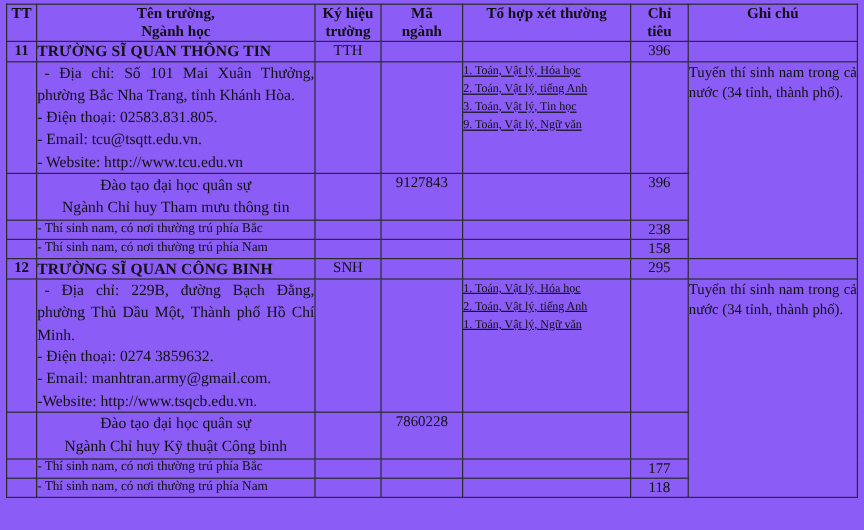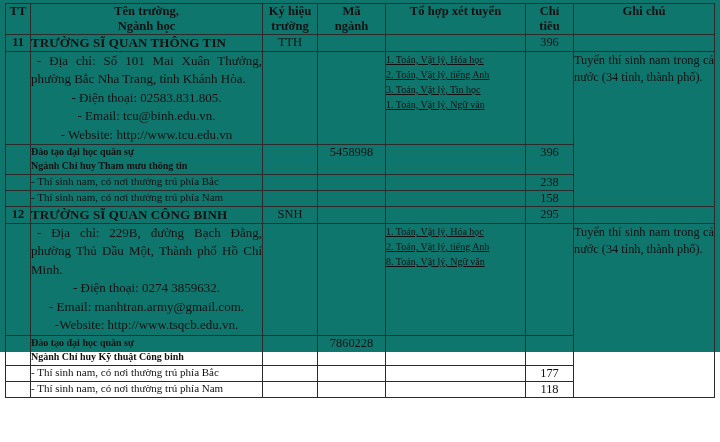--- a/index.html
+++ b/index.html
@@ -10,22 +10,22 @@
   body {
     width: 720px;
     height: 442px;
     font-family: "Liberation Serif", "DejaVu Serif", serif;
     color: #111111;
     overflow: hidden;
   }
   .page {
     position: relative;
     width: 720px;
-    height: 352px;
-    background: #0f766e;
+    height: 442px;
+    background: #8b5cf6;
   }
   table.admissions {
     position: absolute;
     left: 5px;
     top: 3px;
     width: 709px;
     border-collapse: collapse;
     table-layout: fixed;
     font-size: 12.3px;
   }
@@ -59,21 +59,21 @@
     font-size: 13px;
     padding: 3px 4px 3px 6px;
     letter-spacing: 0.1px;
     vertical-align: middle;
   }
   .addr {
     padding: 4px 6px 4px 8px;
     line-height: 1.42;
     font-size: 13px;
   }
-  .addr p { margin: 0; text-align: center; }
+  .addr p { margin: 0; }
   .addr p.just {
     text-align: justify;
     text-align-last: left;
     text-indent: 6px;
   }
   .combo {
     padding: 4px 4px 4px 8px;
     line-height: 1.5;
     font-size: 10px;
     text-decoration: underline;
@@ -82,25 +82,26 @@
   .note {
     padding: 4px 7px 4px 8px;
     line-height: 1.42;
     font-size: 12.3px;
     text-align: justify;
     text-align-last: left;
     margin-left: 18px;
   }
   .note p { margin: 0; }
   .program {
-    font-weight: bold;
+    font-weight: normal;
     padding: 4px 4px 4px 6px;
     line-height: 1.45;
-    font-size: 10px;
-    vertical-align: middle;
+    font-size: 13px;
+    vertical-align: middle;
+    text-align: center;
   }
   .program p { margin: 0; }
   .sub {
     padding: 3px 4px 3px 8px;
     font-size: 11px;
     line-height: 1.25;
     vertical-align: middle;
     margin-left: 48px;
   }
   .noborder-b { border-bottom: 1px solid #ffffff; }
@@ -129,21 +130,21 @@
           <div>Ngành học</div>
         </td>
         <td>
           <div>Ký hiệu</div>
           <div>trường</div>
         </td>
         <td>
           <div>Mã</div>
           <div>ngành</div>
         </td>
-        <td><span>Tổ hợp xét tuyển</span></td>
+        <td><span>Tổ hợp xét thường</span></td>
         <td>
           <div>Chỉ</div>
           <div>tiêu</div>
         </td>
         <td><span>Ghi chú</span></td>
       </tr>
     </thead>
 
     <tbody>
 
@@ -155,45 +156,45 @@
         <td class="blank"></td>
         <td class="num b">396</td>
         <td class="blank"></td>
       </tr>
 
       <tr>
         <td class="blank"></td>
         <td class="addr">
           <p class="just">- Địa chỉ: Số 101 Mai Xuân Thưởng, phường Bắc Nha Trang, tỉnh Khánh Hòa.</p>
           <p>- Điện thoại: 02583.831.805.</p>
-          <p>- Email: tcu@binh.edu.vn.</p>
+          <p>- Email: tcu@tsqtt.edu.vn.</p>
           <p>- Website: http://www.tcu.edu.vn</p>
         </td>
         <td class="blank"></td>
         <td class="blank"></td>
         <td class="combo">
           <p>1. Toán, Vật lý, Hóa học</p>
           <p>2. Toán, Vật lý, tiếng Anh</p>
           <p>3. Toán, Vật lý, Tin học</p>
-          <p>1. Toán, Vật lý, Ngữ văn</p>
+          <p>9. Toán, Vật lý, Ngữ văn</p>
         </td>
         <td class="blank"></td>
         <td class="note" rowspan="4">
           <p>Tuyển thí sinh nam trong cả nước (34 tỉnh, thành phố).</p>
         </td>
       </tr>
 
       <tr>
         <td class="blank"></td>
         <td class="program">
           <p>Đào tạo đại học quân sự</p>
           <p>Ngành Chỉ huy Tham mưu thông tin</p>
         </td>
         <td class="blank"></td>
-        <td class="num">5458998</td>
+        <td class="num">9127843</td>
         <td class="blank"></td>
         <td class="num b">396</td>
       </tr>
 
       <tr>
         <td class="blank"></td>
         <td class="sub">- Thí sinh nam, có nơi thường trú phía Bắc</td>
         <td class="blank"></td>
         <td class="blank"></td>
         <td class="blank"></td>
@@ -225,21 +226,21 @@
           <p class="just">- Địa chỉ: 229B, đường Bạch Đằng, phường Thủ Dầu Một, Thành phố Hồ Chí Minh.</p>
           <p>- Điện thoại: 0274 3859632.</p>
           <p>- Email: manhtran.army@gmail.com.</p>
           <p>-Website: http://www.tsqcb.edu.vn.</p>
         </td>
         <td class="blank"></td>
         <td class="blank"></td>
         <td class="combo">
           <p>1. Toán, Vật lý, Hóa học</p>
           <p>2. Toán, Vật lý, tiếng Anh</p>
-          <p>8. Toán, Vật lý, Ngữ văn</p>
+          <p>1. Toán, Vật lý, Ngữ văn</p>
         </td>
         <td class="blank"></td>
         <td class="note" rowspan="4">
           <p>Tuyển thí sinh nam trong cả nước (34 tỉnh, thành phố).</p>
         </td>
       </tr>
 
       <tr>
         <td class="blank"></td>
         <td class="program">

